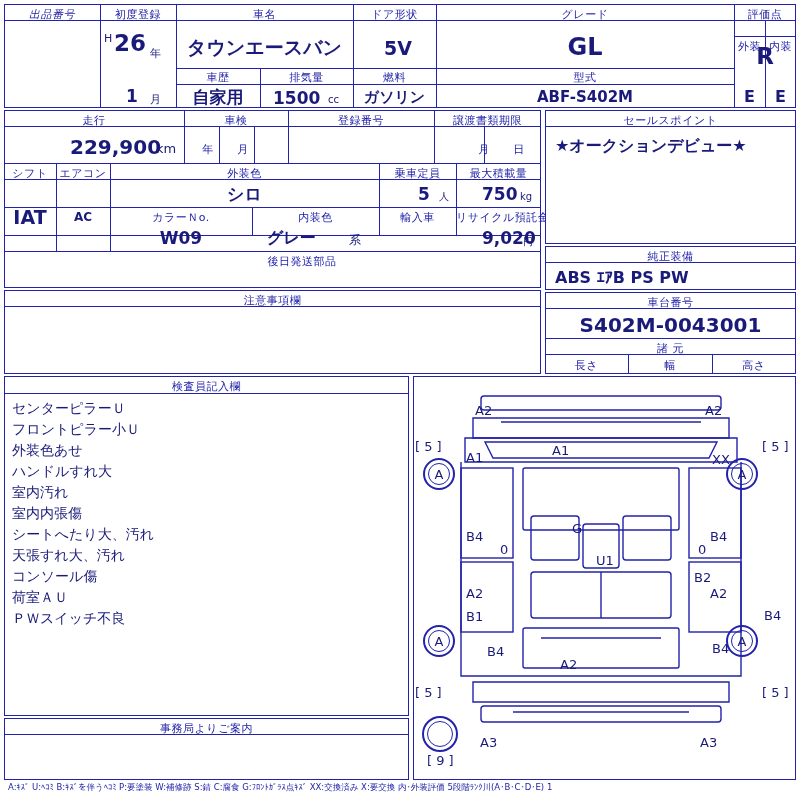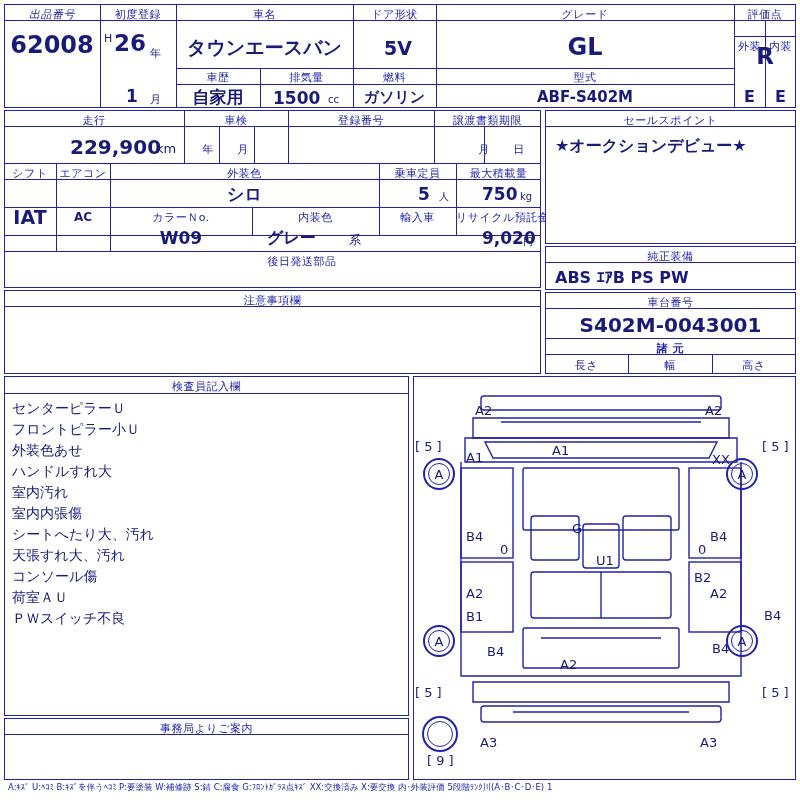--- a/index.html
+++ b/index.html
@@ -82,21 +82,20 @@
 
   <div class="lbl" style="left:0;top:3px;width:96px;font-style:italic;">出品番号</div>
   <div class="lbl" style="left:96px;top:3px;width:76px;">初度登録</div>
   <div class="lbl" style="left:172px;top:3px;width:177px;">車名</div>
   <div class="lbl" style="left:349px;top:3px;width:83px;">ドア形状</div>
   <div class="lbl" style="left:432px;top:3px;width:298px;">グレード</div>
   <div class="lbl" style="left:730px;top:3px;width:62px;">評価点</div>
   <div class="lbl" style="left:730px;top:35px;width:31px;">外装</div>
   <div class="lbl" style="left:761px;top:35px;width:31px;">内装</div>
 
-  <div class="val big ctr" style="left:0;top:22px;width:96px;height:38px;">62008</div>
 
   <div class="val" style="left:100px;top:28px;font-size:11px;">H</div>
   <div class="val" style="left:110px;top:26px;font-size:23px;font-weight:bold;">26</div>
   <div class="val" style="left:146px;top:42px;font-size:11px;">年</div>
   <div class="val" style="left:122px;top:82px;font-size:17px;font-weight:bold;">1</div>
   <div class="val" style="left:146px;top:88px;font-size:11px;">月</div>
 
   <div class="val med ctr" style="left:172px;top:26px;width:177px;height:36px;">タウンエースバン</div>
   <div class="val med ctr" style="left:349px;top:26px;width:83px;height:36px;padding-left:7px;">5V</div>
   <div class="val ctr" style="left:432px;top:24px;width:298px;height:38px;font-size:24px;font-weight:bold;">GL</div>
@@ -192,21 +191,21 @@
   <div class="val" style="left:551px;top:264px;font-size:16px;font-weight:bold;text-align:left;">ABS ｴｱB PS PW</div>
 
   <div class="box" style="left:541px;top:288px;width:251px;height:82px;"></div>
   <div class="line" style="left:541px;top:304px;width:251px;height:1px;"></div>
   <div class="line" style="left:541px;top:334px;width:251px;height:1px;"></div>
   <div class="line" style="left:541px;top:350px;width:251px;height:1px;"></div>
   <div class="line" style="left:624px;top:350px;width:1px;height:20px;"></div>
   <div class="line" style="left:708px;top:350px;width:1px;height:20px;"></div>
   <div class="lbl" style="left:541px;top:291px;width:251px;">車台番号</div>
   <div class="val ctr" style="left:541px;top:308px;width:251px;height:25px;font-size:20px;font-weight:bold;">S402M-0043001</div>
-  <div class="lbl" style="left:541px;top:337px;width:251px;font-weight:bold;">諸 元</div>
+  <div class="lbl" style="left:541px;top:337px;width:251px;">諸 元</div>
   <div class="lbl" style="left:541px;top:354px;width:83px;">長さ</div>
   <div class="lbl" style="left:624px;top:354px;width:84px;">幅</div>
   <div class="lbl" style="left:708px;top:354px;width:84px;">高さ</div>
 
   <div class="box" style="left:0;top:372px;width:405px;height:340px;"></div>
   <div class="line" style="left:0;top:389px;width:405px;height:1px;"></div>
   <div class="lbl" style="left:0;top:375px;width:405px;">検査員記入欄</div>
   <div class="insp-list" id="insp-list" style="left:8px;top:394px;width:390px;">
       <div>センターピラーＵ</div>
       <div>フロントピラー小Ｕ</div>

